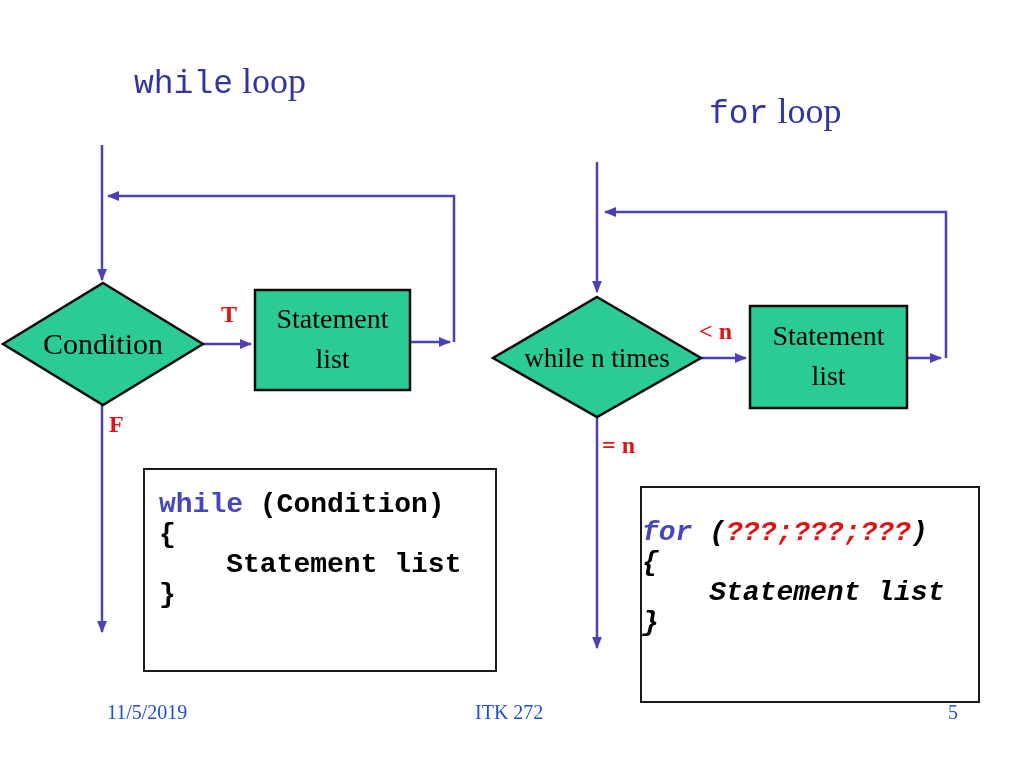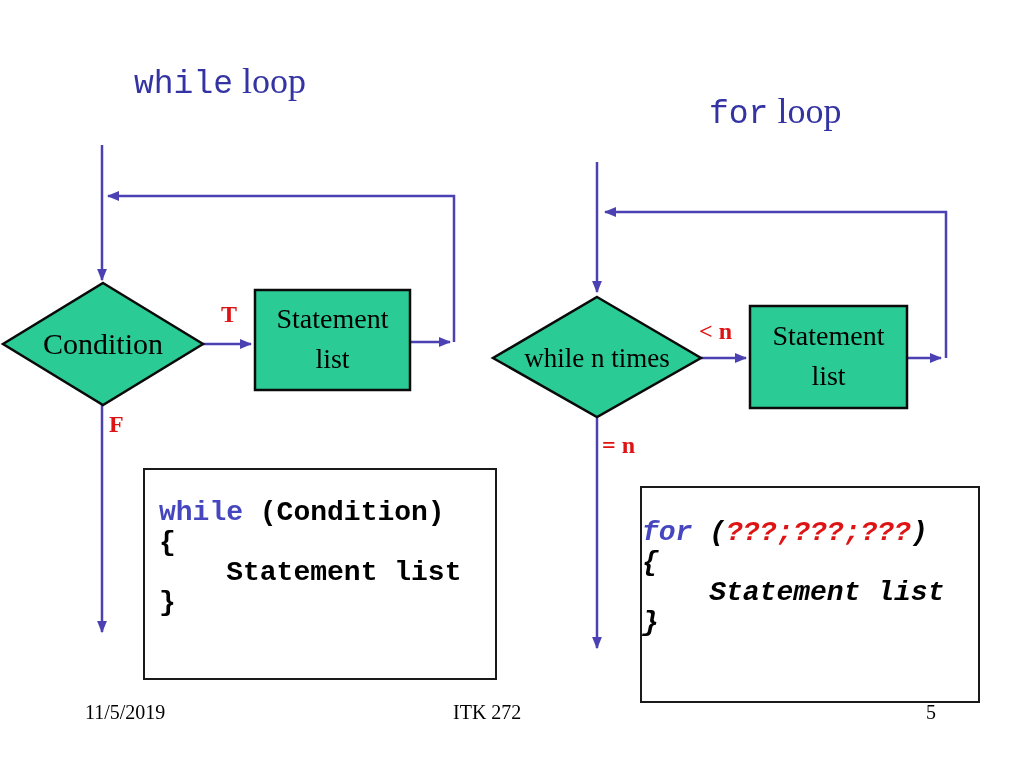--- a/index.html
+++ b/index.html
@@ -28,21 +28,21 @@
     font-family:"Liberation Serif",serif;white-space:pre;
   }
   .code-box{
     background:#ffffff;border:2px solid #1a1a1a;
     font-family:"Liberation Mono",monospace;font-weight:bold;
     font-size:28px;color:#000;
   }
   .code-line{white-space:pre;line-height:30px;}
   .code-line .kw{color:var(--keyword-blue,#4646BE);}
   .code-line .ph{color:var(--label-red,#DE1414);}
-  .footer-text{font-size:20px;color:#000000;font-family:"Liberation Serif",serif;}
+  .footer-text{font-size:20px;color:#1d4ed8;font-family:"Liberation Serif",serif;margin-left:22px;}
 </style>
 </head>
 <body>
 
 <svg class="flow" viewBox="0 0 1024 768">
   <defs>
     <marker id="arr" viewBox="0 0 5 4" markerWidth="5" markerHeight="4" refX="4.5" refY="2" orient="auto" markerUnits="strokeWidth">
       <path d="M0,0 L5,2 L0,4 Z" style="fill:var(--arrow-blue,#4B41B3);stroke:none;"></path>
     </marker>
   </defs>
@@ -84,21 +84,21 @@
 <div class="abs branch-label" style="left:109px;top:411px;">F</div>
 
 <div class="abs shape-label cond-label" style="left:493px;top:343px;width:208px;font-size:27px;">while n times</div>
 <div class="abs shape-label stmt-label" style="left:750px;top:316px;width:157px;">
   <div>Statement</div>
   <div>list</div>
 </div>
 <div class="abs branch-label" style="left:699px;top:318px;">&lt; n</div>
 <div class="abs branch-label" style="left:602px;top:432px;">= n</div>
 
-<div class="abs code-box" style="left:143px;top:468px;width:336px;height:180px;padding:28px 0 0 14px;">
+<div class="abs code-box" style="left:143px;top:468px;width:336px;height:180px;padding:20px 0 0 14px;">
   <div class="code-line"><span class="kw">while</span><span> (Condition)</span></div>
   <div class="code-line">{</div>
   <div class="code-line">    Statement list</div>
   <div class="code-line">}</div>
 </div>
 
 <div class="abs code-box" style="left:640px;top:486px;width:336px;height:183px;padding:30px 0 0 0;font-style:italic;">
   <div class="code-line"><span class="kw">for</span><span> (</span><span class="ph">???;???;???</span><span>)</span></div>
   <div class="code-line">{</div>
   <div class="code-line">    Statement list</div>

